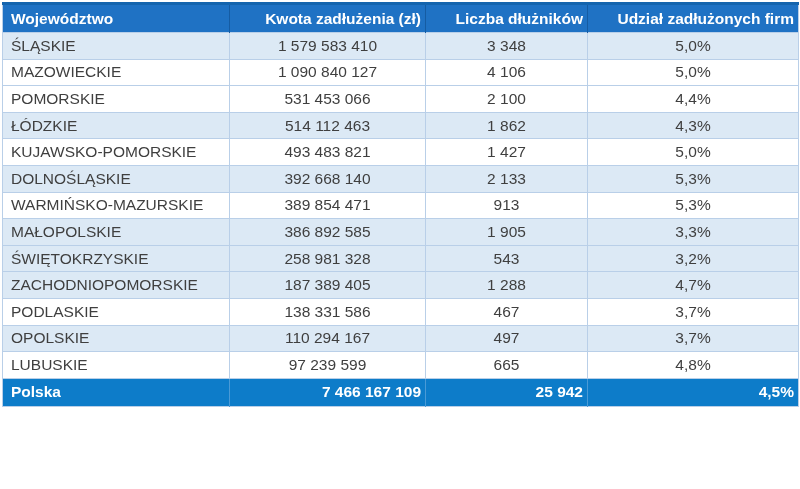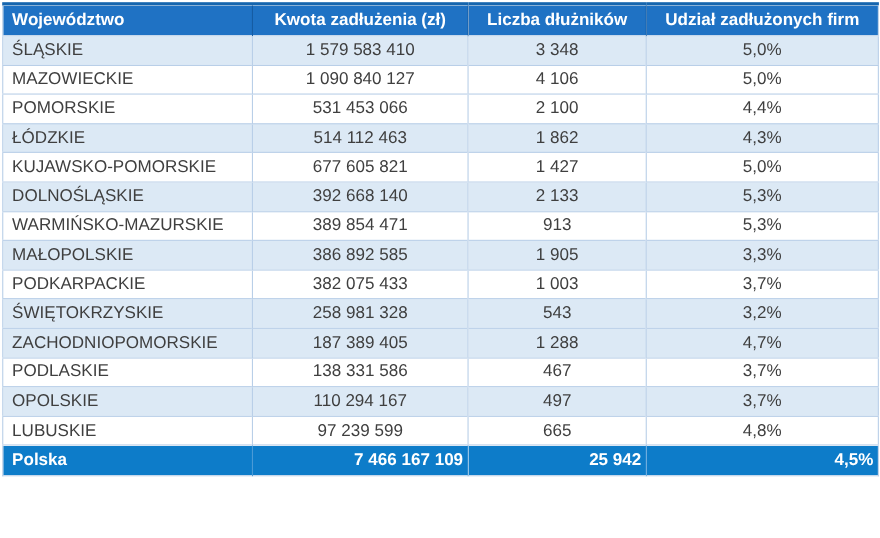--- a/index.html
+++ b/index.html
@@ -39,21 +39,21 @@
   }
   table.debt-table thead th {
     background: var(--header-bg);
     color: var(--header-text);
     font-size: 15.5px;
     font-weight: bold;
     height: 27px;
     padding: 0 4px;
     border-top: 3px solid var(--header-top-border);
     border-left: 1px solid var(--header-sep);
-    text-align: center;
+    text-align: right;
     white-space: nowrap;
     overflow: hidden;
   }
   table.debt-table thead th:first-child {
     text-align: left;
     padding-left: 8px;
     border-left: none;
   }
   table.debt-table tbody td {
     font-size: 15.5px;
@@ -132,47 +132,41 @@
           <td>4,4%</td>
         </tr>
         <tr class="stripe">
           <td>ŁÓDZKIE</td>
           <td>514 112 463</td>
           <td>1 862</td>
           <td>4,3%</td>
         </tr>
         <tr>
           <td>KUJAWSKO-POMORSKIE</td>
-          <td>677 605 821</td>
+          <td>493 483 821</td>
           <td>1 427</td>
           <td>5,0%</td>
         </tr>
         <tr class="stripe">
           <td>DOLNOŚLĄSKIE</td>
           <td>392 668 140</td>
           <td>2 133</td>
           <td>5,3%</td>
         </tr>
         <tr>
           <td>WARMIŃSKO-MAZURSKIE</td>
           <td>389 854 471</td>
           <td>913</td>
           <td>5,3%</td>
         </tr>
         <tr class="stripe">
           <td>MAŁOPOLSKIE</td>
           <td>386 892 585</td>
           <td>1 905</td>
           <td>3,3%</td>
-        </tr>
-        <tr>
-          <td>PODKARPACKIE</td>
-          <td>382 075 433</td>
-          <td>1 003</td>
-          <td>3,7%</td>
         </tr>
         <tr class="stripe">
           <td>ŚWIĘTOKRZYSKIE</td>
           <td>258 981 328</td>
           <td>543</td>
           <td>3,2%</td>
         </tr>
         <tr class="stripe">
           <td>ZACHODNIOPOMORSKIE</td>
           <td>187 389 405</td>

